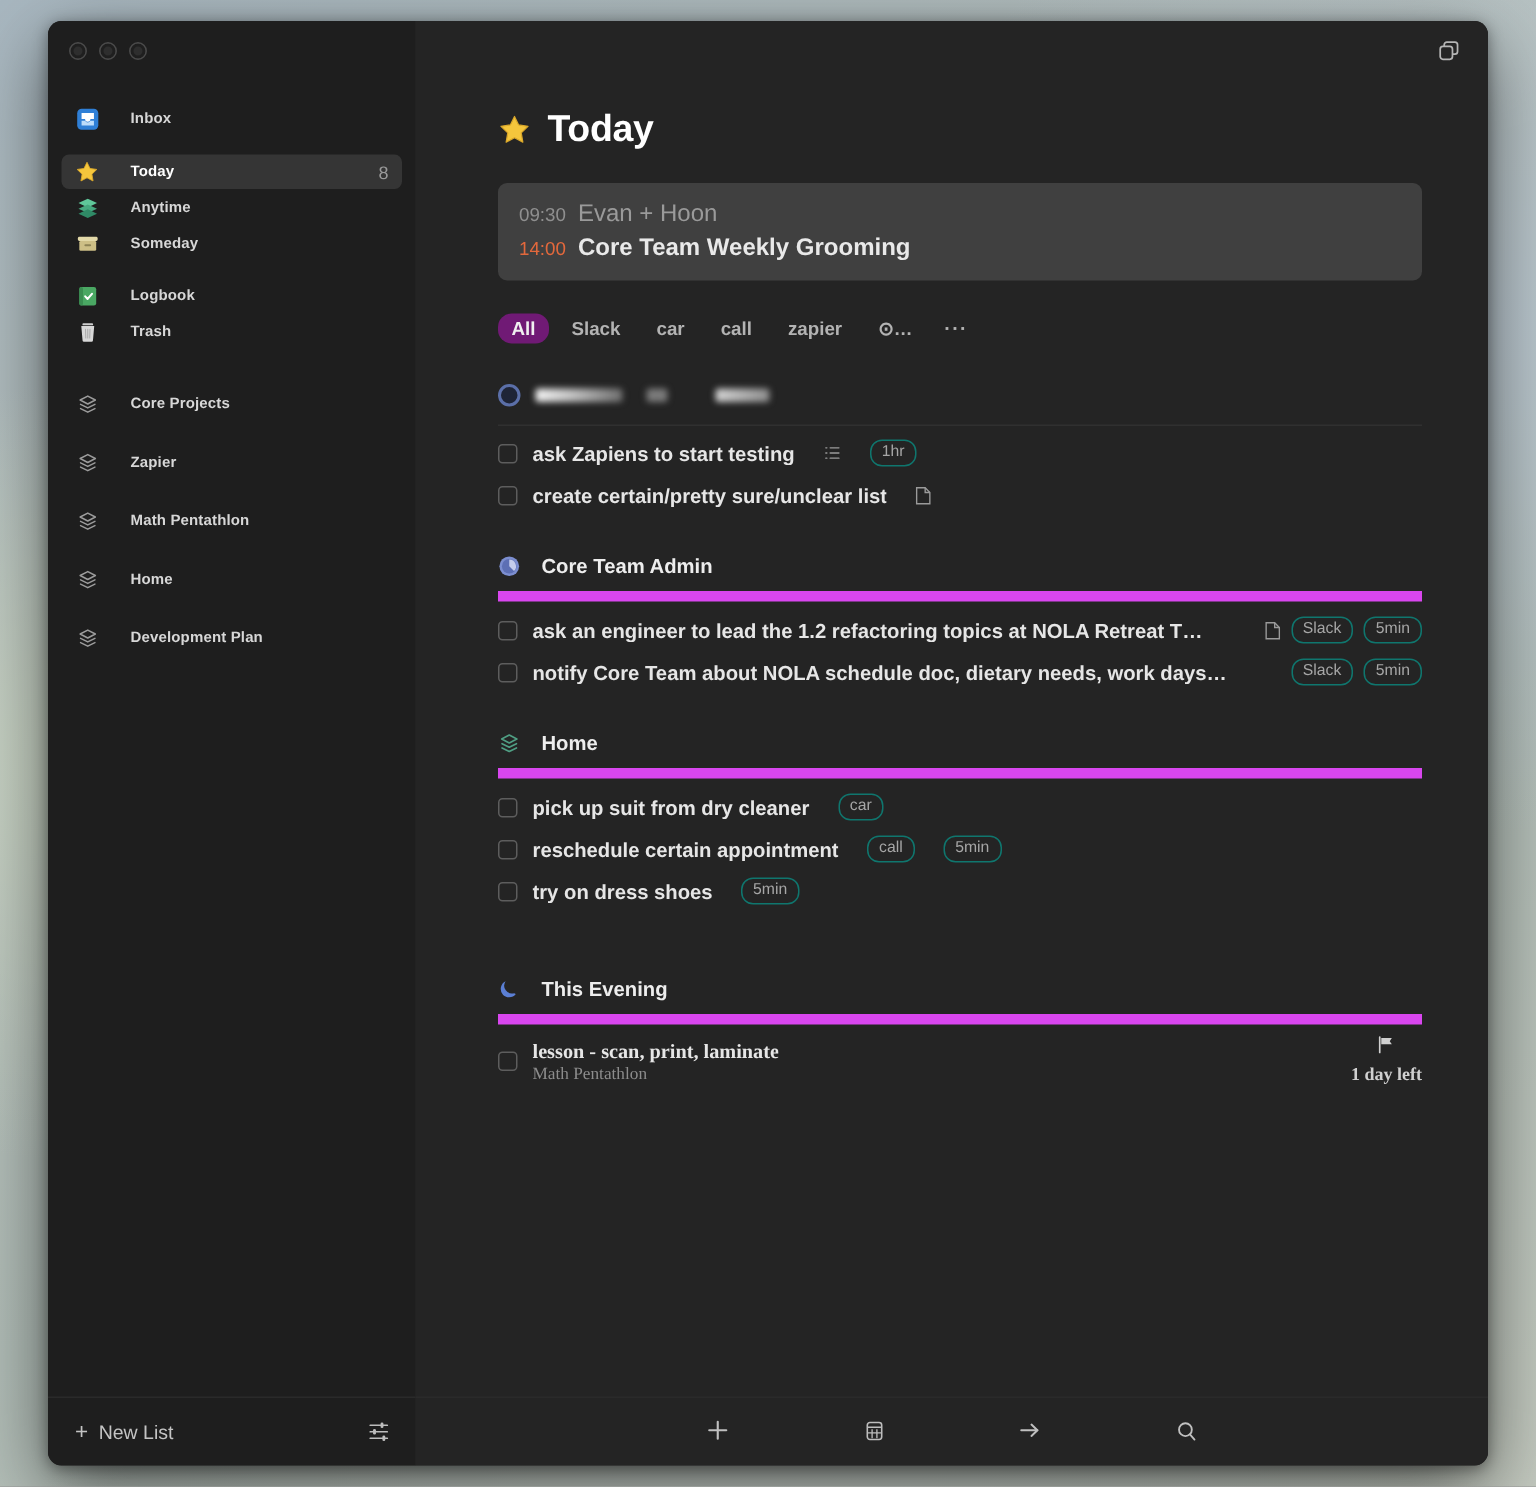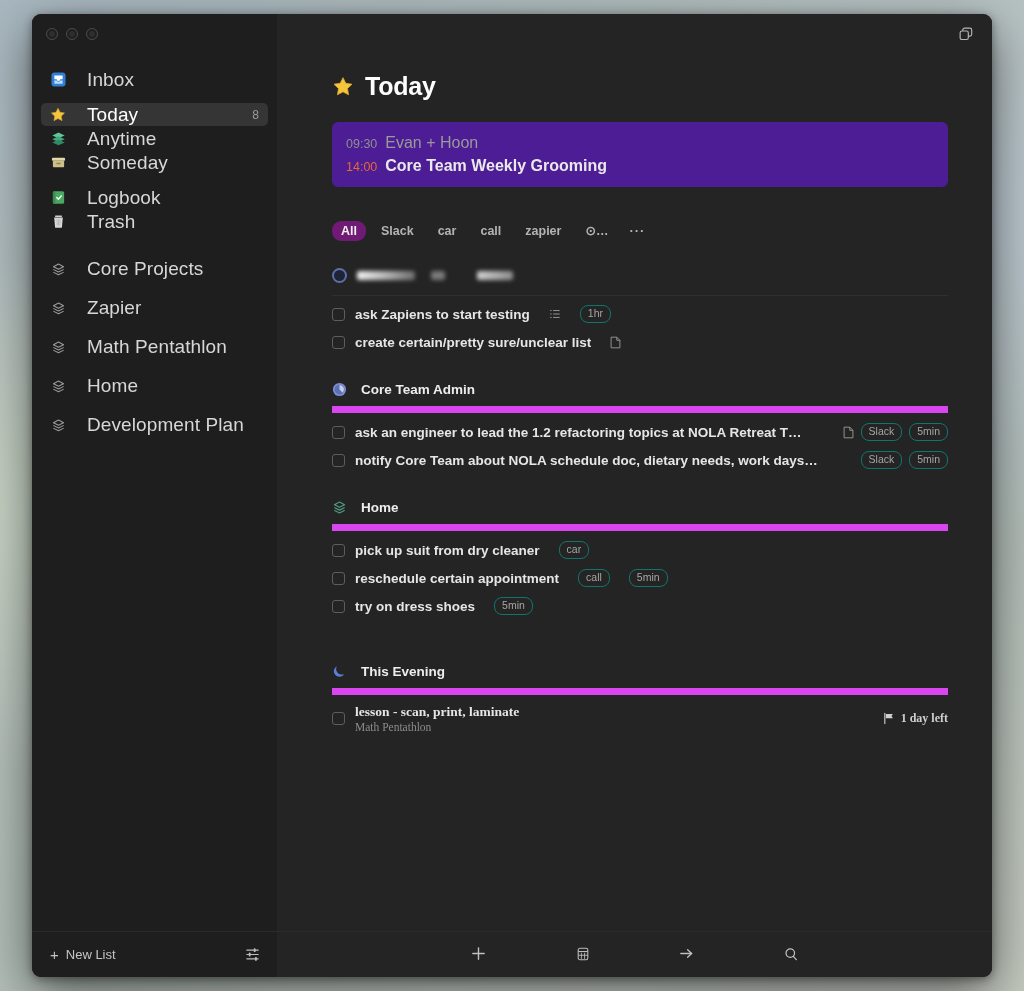--- a/index.html
+++ b/index.html
@@ -68,22 +68,22 @@
     position: relative;
   }
   .nav-row.selected { background: #353535; }
   .nav-ico {
     width: 16px; height: 16px;
     flex: 0 0 16px;
     margin-right: 9px;
     display: flex; align-items: center; justify-content: center;
   }
   .nav-label {
-    font-size: 19px;
-    font-weight: normal;
+    font-size: 10px;
+    font-weight: bold;
     color: #d7d7d7;
     letter-spacing: 0.1px;
     white-space: nowrap;
     padding-left: 12px;
   }
   .nav-row.selected .nav-label { color: #ffffff; }
   .nav-count {
     margin-left: auto;
     font-size: 12px;
     color: #9a9a9a;
@@ -138,24 +138,24 @@
   }
   .page-title {
     font-size: 25px;
     font-weight: bold;
     color: #ffffff;
     letter-spacing: -0.2px;
   }
 
   
   .cal-card {
-    background: #4c1d95;
+    background: #404040;
     border-radius: 6px;
     padding: 9px 14px 10px 14px;
-    margin-bottom: 33px;
+    margin-bottom: 21px;
   }
   .cal-line { display: flex; gap: 8px; align-items: baseline; line-height: 1.45; }
   .cal-time { font-size: 12.5px; color: #8f8f8f; font-variant-numeric: tabular-nums; }
   .cal-time.now { color: #e2683c; }
   .cal-name { font-size: 16px; color: #9a9a9a; }
   .cal-name.strong { color: #e9e9e9; font-weight: bold; }
 
   
   .chips { display: flex; align-items: center; gap: 6px; margin-bottom: 27px; }
   .chip {
@@ -226,20 +226,21 @@
     border-radius: 8px;
     padding: 1px 7px 2px 7px;
     white-space: nowrap;
     line-height: 1.25;
   }
   .right-group { margin-left: auto; display: flex; align-items: center; gap: 7px; padding-left: 10px; }
   .deadline {
     display: flex; align-items: center; gap: 6px;
     font-size: 12px; color: #d0d0d0; font-weight: bold;
     white-space: nowrap;
+    flex-direction: column;
   }
 
   
   .group {
     display: flex;
     align-items: center;
     gap: 14px;
     padding-top: 26px;
     padding-bottom: 9px;
     border-bottom: 7px solid #d946ef;

